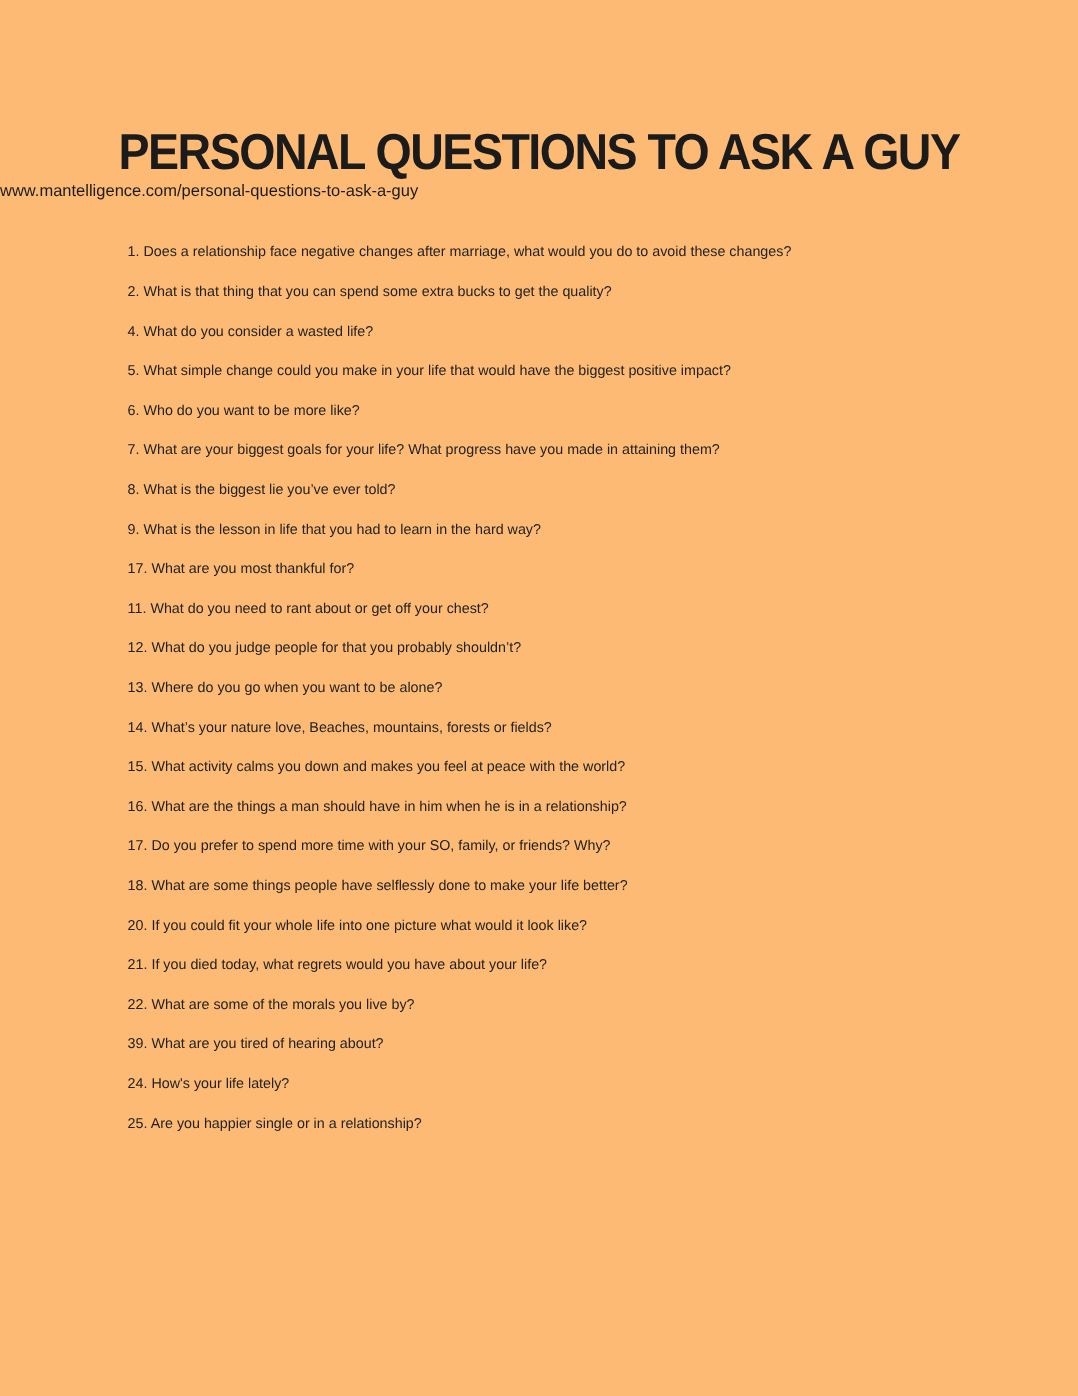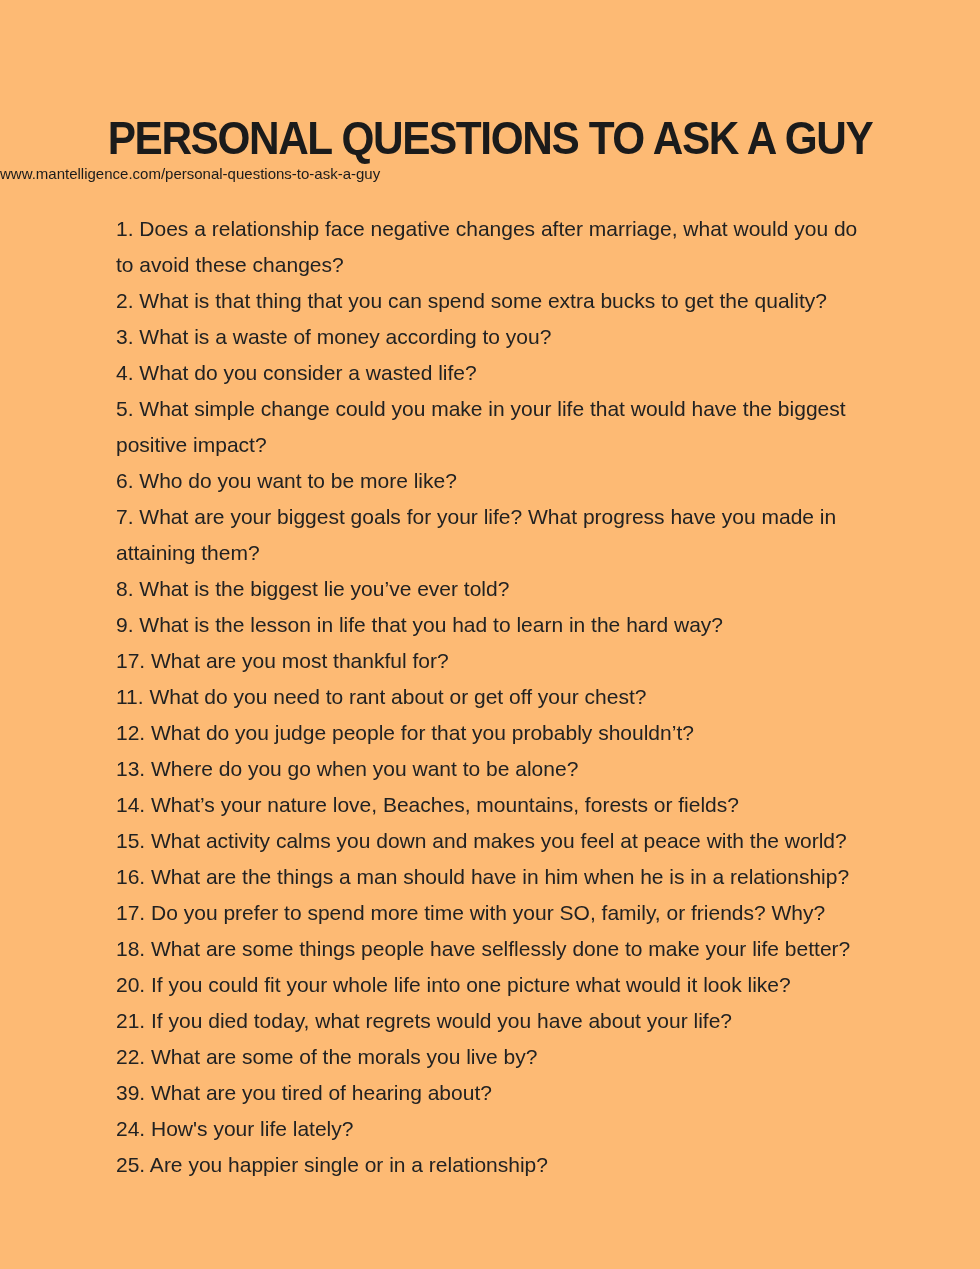--- a/index.html
+++ b/index.html
@@ -33,37 +33,36 @@
   .source-url {
     font-size: 15px;
     color: #1b1b1b;
   }
   .questions {
     margin-top: 29px;
     padding: 0 104px 0 116px;
   }
   .question {
     margin: 0;
-    font-size: 21px;
+    font-size: 13px;
     line-height: 36px;
     color: #222222;
   }
 </style>
 </head>
 <body>
 
 <div class="page">
   <h1 class="title">PERSONAL QUESTIONS TO ASK A GUY</h1>
 
   <div class="source-url">www.mantelligence.com/personal-questions-to-ask-a-guy</div>
 
   <div class="questions">
       <p class="question">1. Does a relationship face negative changes after marriage, what would you do to avoid these changes?</p>
       <p class="question">2. What is that thing that you can spend some extra bucks to get the quality?</p>
-      <p class="question">3. What is a waste of money according to you?</p>
       <p class="question">4. What do you consider a wasted life?</p>
       <p class="question">5. What simple change could you make in your life that would have the biggest positive impact?</p>
       <p class="question">6. Who do you want to be more like?</p>
       <p class="question">7. What are your biggest goals for your life? What progress have you made in attaining them?</p>
       <p class="question">8. What is the biggest lie you’ve ever told?</p>
       <p class="question">9. What is the lesson in life that you had to learn in the hard way?</p>
       <p class="question">17. What are you most thankful for?</p>
       <p class="question">11. What do you need to rant about or get off your chest?</p>
       <p class="question">12. What do you judge people for that you probably shouldn’t?</p>
       <p class="question">13. Where do you go when you want to be alone?</p>

